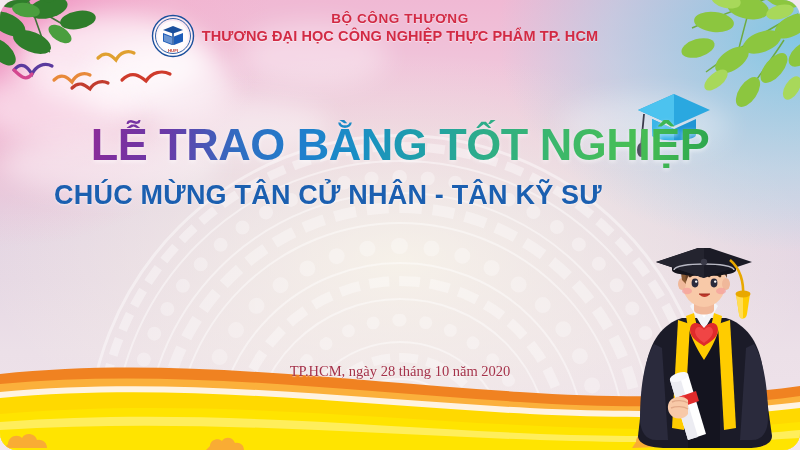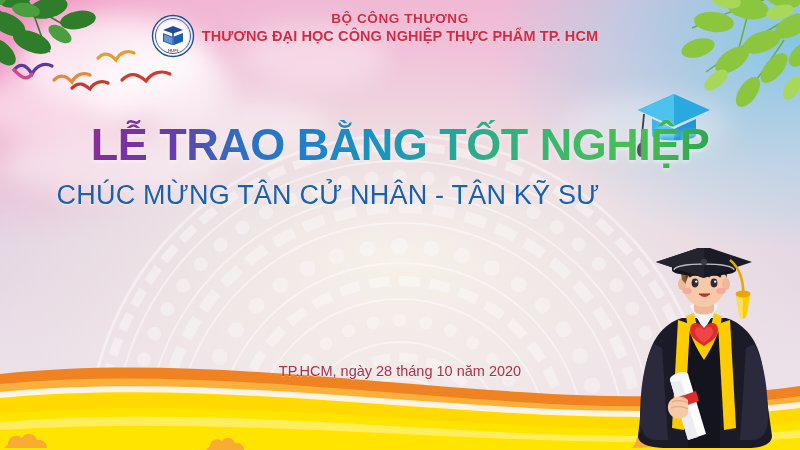--- a/index.html
+++ b/index.html
@@ -19,20 +19,21 @@
       radial-gradient(ellipse 520px 260px at 50% 58%, rgba(252,250,235,0.75) 0%, rgba(250,246,232,0.25) 55%, rgba(250,246,232,0) 80%),
       linear-gradient(180deg,
         #f0b9d4 0%,
         #f0c4da 14%,
         #eacedd 30%,
         #e3d4e2 46%,
         #e6d8e4 62%,
         #ece0e8 78%,
         #eee2ea 92%,
         #eee3ea 100%);
+    border-radius: 17px;
   }
 
   
   .mandala {
     position:absolute;
     left:50%; top:128px;
     width:640px; height:640px;
     transform:translateX(-50%);
     opacity:0.5;
     pointer-events:none;
@@ -120,32 +121,33 @@
     -webkit-background-clip:text;
     background-clip:text;
     color:transparent;
     -webkit-text-fill-color:transparent;
     filter:drop-shadow(0 2px 2px rgba(255,255,255,0.5));
   }
 
   .title-sub {
     position:absolute; left:0; top:180px; width:656px;
     text-align:center; z-index:28;
-    font-size:27px; font-weight:normal;
+    font-size:27px; font-weight:bold;
     letter-spacing:0.2px;
     color:#1b5fb0;
     text-shadow:0 1px 2px rgba(255,255,255,0.6);
   }
 
   .date-line {
     position:absolute; left:0; top:363px; width:800px;
     text-align:center; z-index:28;
     font-size:14.5px; font-weight:normal;
     color:#a5324a;
     text-shadow:0 1px 1px rgba(255,255,255,0.5);
+    font-family:Liberation Serif, serif;
   }
 
   
   .leaves-tl { position:absolute; left:-8px; top:-14px; z-index:20; }
   .leaves-tr { position:absolute; right:-6px; top:-16px; z-index:20; }
   .birds     { position:absolute; left:10px; top:42px; z-index:21; }
   .bluecap   { position:absolute; left:632px; top:88px; z-index:27; }
   .waves     { position:absolute; left:0; bottom:0; z-index:24; }
   .graduate  { position:absolute; left:610px; top:248px; z-index:26; }
 </style>

